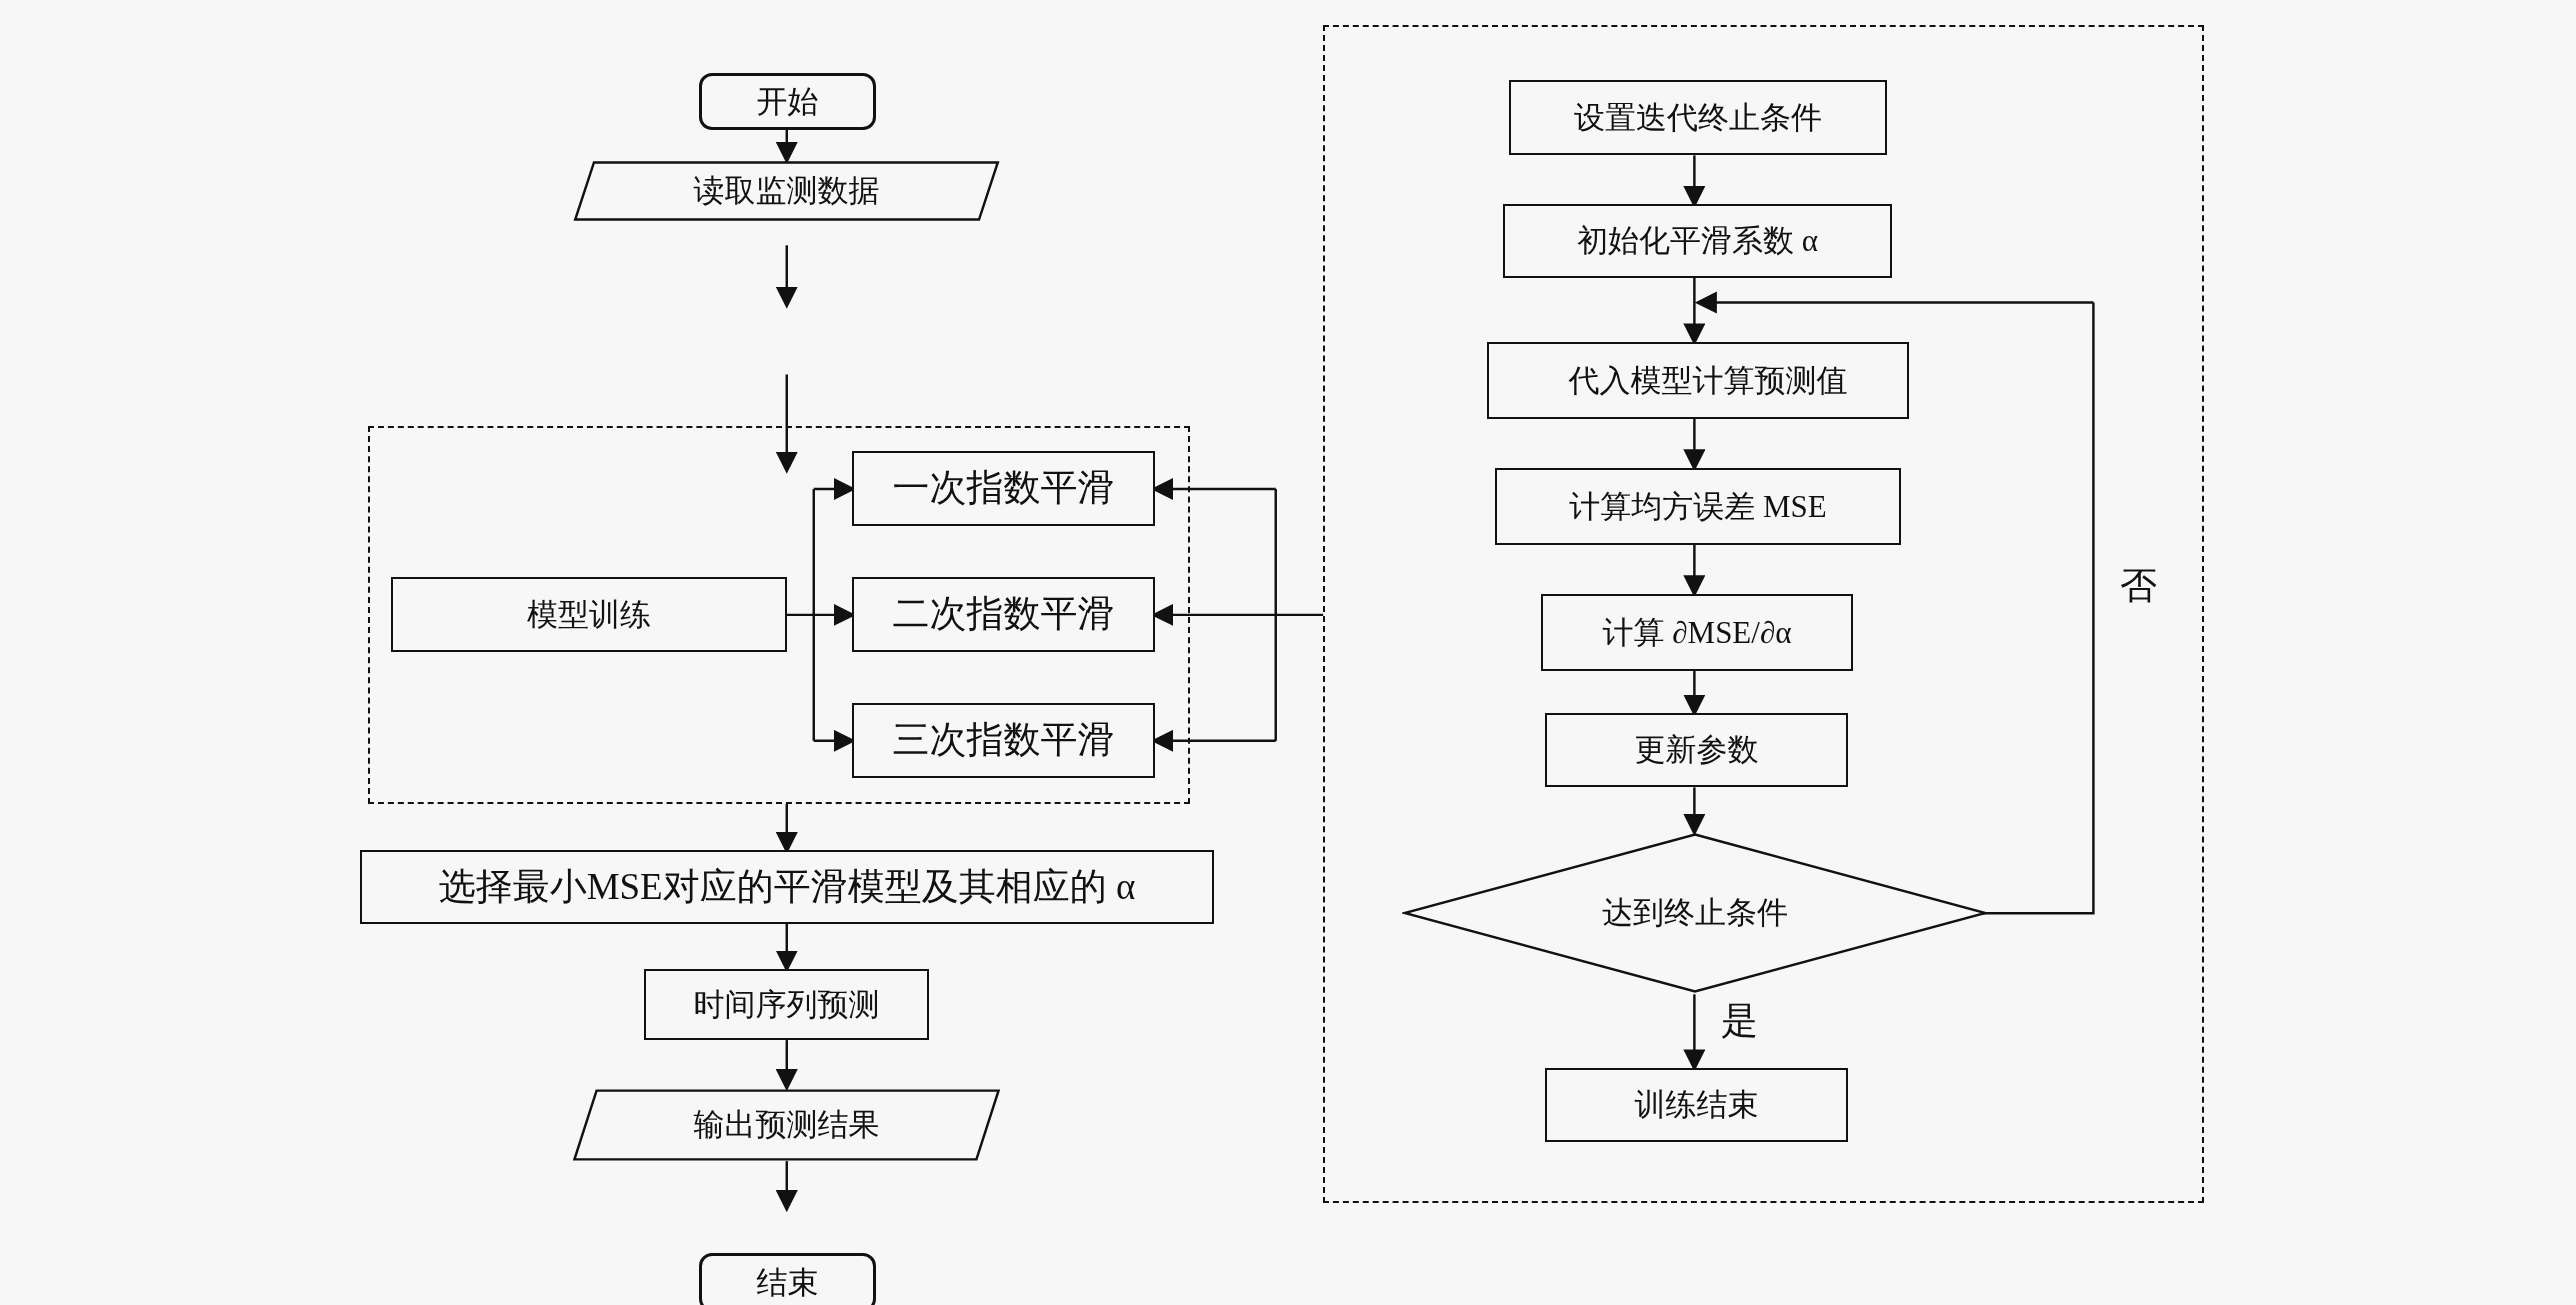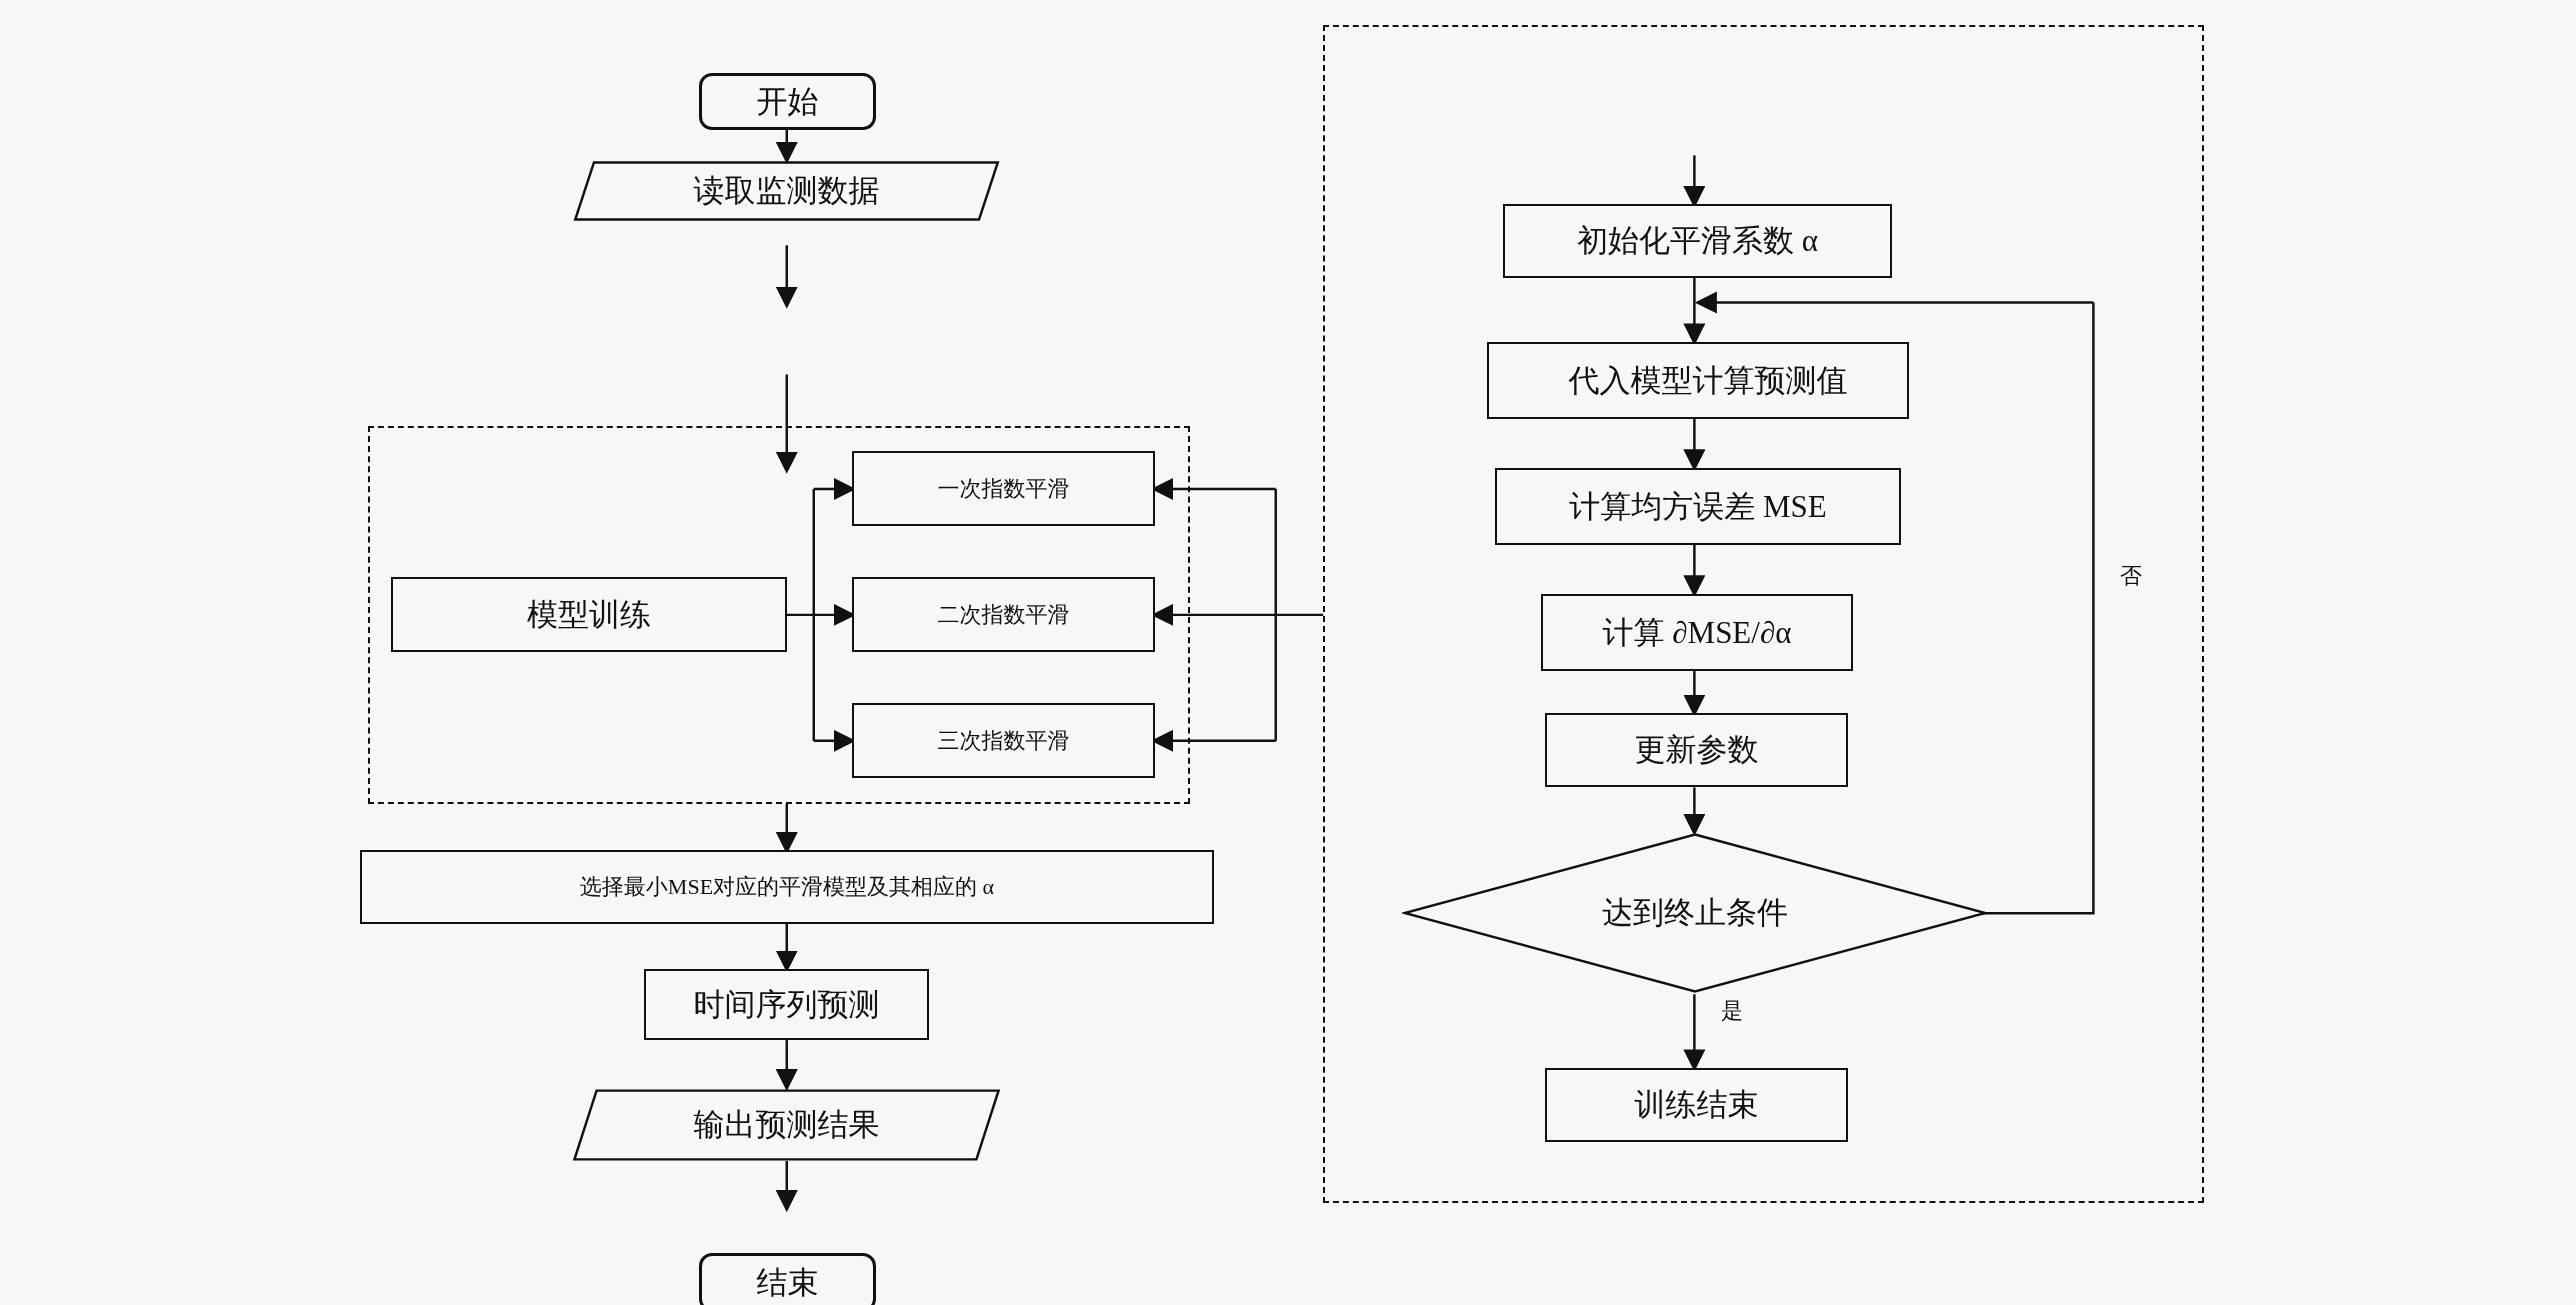--- a/index.html
+++ b/index.html
@@ -76,21 +76,21 @@
     position: absolute;
     color: #111111;
     white-space: nowrap;
   }
   .group-box {
     position: absolute;
     box-sizing: border-box;
     border: 2.5px dashed #111111;
     background: transparent;
   }
-  .f36 { font-size: 22px; }
+  .f36 { font-size: 37px; }
   .f38 { font-size: 31px; }
 </style>
 </head>
 <body>
 
 <div id="canvas">
 
   <div class="group-box" style="left:368px; top:426px; width:822px; height:378px;"></div>
 
   <div class="group-box" style="left:1323px; top:24.5px; width:881px; height:1178px;"></div>
@@ -183,20 +183,23 @@
     <svg width="429" height="74" viewBox="0 0 524 90">
       <polygon points="30,3 521,3 494,87 3,87" fill="#f7f7f7" stroke="#111111" stroke-width="3"></polygon>
     </svg>
     <span class="io-label f38">输出预测结果</span>
   </div>
 
   <div class="node terminator f38" style="left:699px; top:1209px; width:177px; height:59px;">
     <span>结束</span>
   </div>
 
+  <div class="node rect f38" style="left:1509px; top:80px; width:378px; height:75px;">
+    <span>设置迭代终止条件</span>
+  </div>
 
   <div class="node rect f38" style="left:1503px; top:204px; width:389px; height:74px;">
     <span>初始化平滑系数 α</span>
   </div>
 
   <div class="node rect f38" style="left:1487px; top:342px; width:422px; height:77px;padding-left:20px;">
     <span>代入模型计算预测值</span>
   </div>
 
   <div class="node rect f38" style="left:1495px; top:468px; width:406px; height:77px;">

